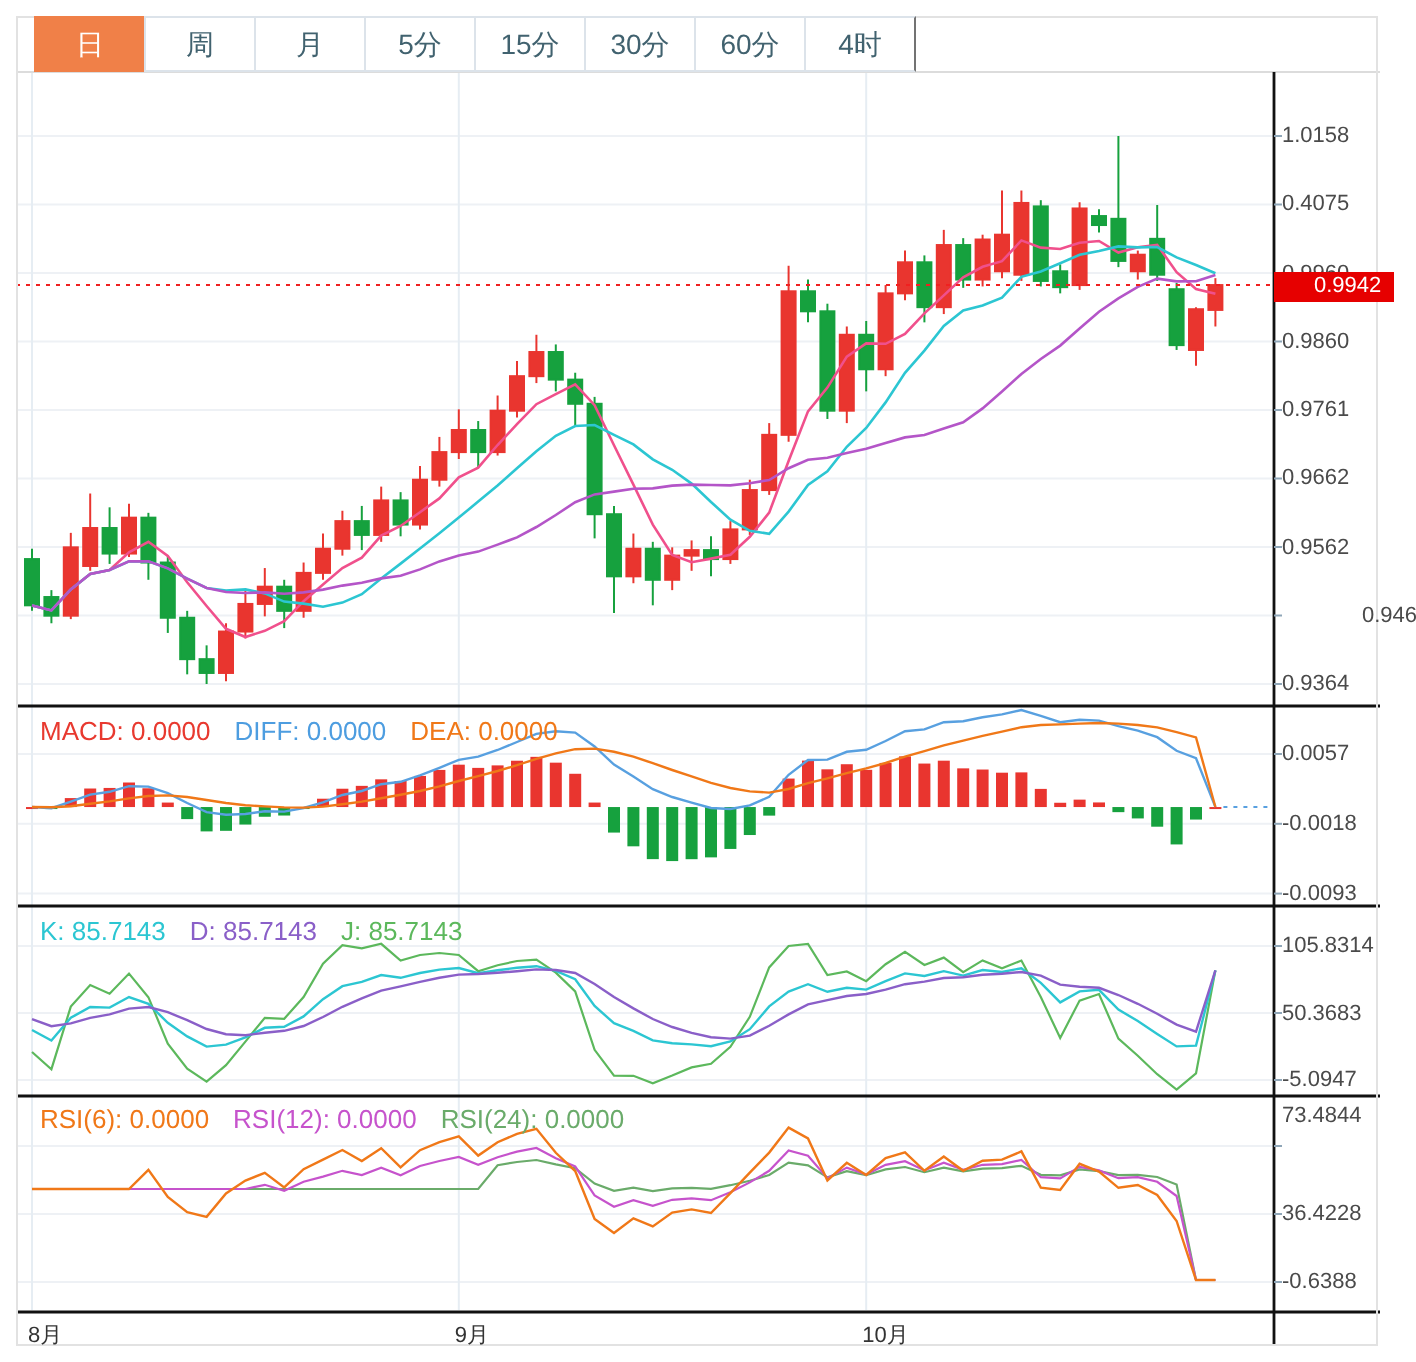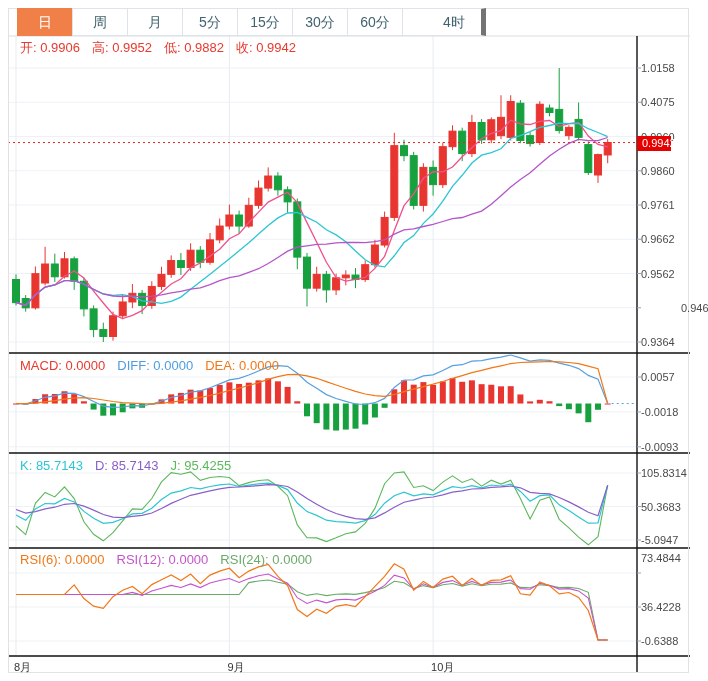--- a/index.html
+++ b/index.html
@@ -4,30 +4,30 @@
 <style>
   html,body{margin:0;padding:0;background:#fff;}
   body{font-family:"Liberation Sans","DejaVu Sans",sans-serif;}
   .page{position:relative;width:708px;height:681px;background:#fff;overflow:hidden;}
   .frame{position:absolute;left:8px;top:8px;width:681px;height:665px;border:1px solid #e2e2e2;box-sizing:border-box;pointer-events:none;}
   #chart-svg{position:absolute;left:0;top:0;}
   
   #tabbar{position:absolute;left:17px;top:8px;height:28px;display:flex;z-index:5;}
   .tab{width:54px;height:26px;line-height:26px;text-align:center;font-size:14px;color:#41626f;background:#fff;
        border:1px solid #dce3ea;border-right:none;cursor:pointer;box-sizing:content-box;}
-  .tab:last-child{border-right:5px solid #737373;padding-left:24px;}
+  .tab:last-child{border-right:1px solid #737373;}
   .tab.active{background:#f08048;color:#fff;border-color:#f08048;}
   
   .legend{position:absolute;font-size:13px;white-space:nowrap;z-index:3;letter-spacing:0;}
   .legend span{margin-right:12px;}
   
   .ylab{position:absolute;left:641px;font-size:11px;color:#4a4a4a;height:12px;line-height:12px;z-index:2;}
   .xlab{position:absolute;font-size:11px;color:#333;top:660px;z-index:2;}
-  #price-badge{position:absolute;left:637px;width:34px;height:15px;line-height:15px;z-index:4;
-               color:#fff;font-size:11px;padding-left:5px;box-sizing:border-box;}
+  #price-badge{position:absolute;left:637px;width:60px;height:15px;line-height:15px;z-index:4;
+               color:#fff;font-size:11px;padding-left:20px;box-sizing:border-box;}
 </style>
 </head>
 <body>
 
 <div class="page">
   <svg id="chart-svg" width="708" height="681">
       <line x1="8" y1="68" x2="637" y2="68" stroke="#eef1f5" stroke-width="1"></line>
       <line x1="8" y1="102.25" x2="637" y2="102.25" stroke="#eef1f5" stroke-width="1"></line>
       <line x1="8" y1="136.5" x2="637" y2="136.5" stroke="#eef1f5" stroke-width="1"></line>
       <line x1="8" y1="170.75" x2="637" y2="170.75" stroke="#eef1f5" stroke-width="1"></line>
@@ -276,23 +276,22 @@
   <div id="tabbar">
       <div class="tab active">日</div>
       <div class="tab">周</div>
       <div class="tab">月</div>
       <div class="tab">5分</div>
       <div class="tab">15分</div>
       <div class="tab">30分</div>
       <div class="tab">60分</div>
       <div class="tab">4时</div>
     </div>
-  <div id="legend-ohlc" class="legend" style="left:20px;top:39px;"><span style="color: rgb(232, 57, 47);">开: 0.9906</span><span style="color: rgb(232, 57, 47);">高: 0.9952</span><span style="color: rgb(232, 57, 47);">低: 0.9882</span><span style="color: rgb(232, 57, 47);">收: 0.9942</span></div>
   <div id="legend-macd" class="legend" style="left:20px;top:358px;"><span style="color: rgb(232, 57, 47);">MACD: 0.0000</span><span style="color: rgb(77, 157, 224);">DIFF: 0.0000</span><span style="color: rgb(240, 120, 24);">DEA: 0.0000</span></div>
-  <div id="legend-kdj" class="legend" style="left:20px;top:458px;"><span style="color: rgb(44, 198, 210);">K: 85.7143</span><span style="color: rgb(138, 95, 200);">D: 85.7143</span><span style="color: rgb(92, 184, 92);">J: 95.4255</span></div>
+  <div id="legend-kdj" class="legend" style="left:20px;top:458px;"><span style="color: rgb(44, 198, 210);">K: 85.7143</span><span style="color: rgb(138, 95, 200);">D: 85.7143</span><span style="color: rgb(92, 184, 92);">J: 85.7143</span></div>
   <div id="legend-rsi" class="legend" style="left:20px;top:552px;"><span style="color: rgb(240, 120, 24);">RSI(6): 0.0000</span><span style="color: rgb(198, 83, 204);">RSI(12): 0.0000</span><span style="color: rgb(106, 171, 106);">RSI(24): 0.0000</span></div>
   <div id="ylabels">
       <div class="ylab" style="top: 62px;">1.0158</div>
       <div class="ylab" style="top: 96.25px;">0.4075</div>
       <div class="ylab" style="top: 130.5px;">0.9960</div>
       <div class="ylab" style="top: 164.75px;">0.9860</div>
       <div class="ylab" style="top: 199px;">0.9761</div>
       <div class="ylab" style="top: 233.25px;">0.9662</div>
       <div class="ylab" style="top: 267.5px;">0.9562</div>
       <div class="ylab" style="top: 301.75px; padding-left: 40px;">0.9463</div>

